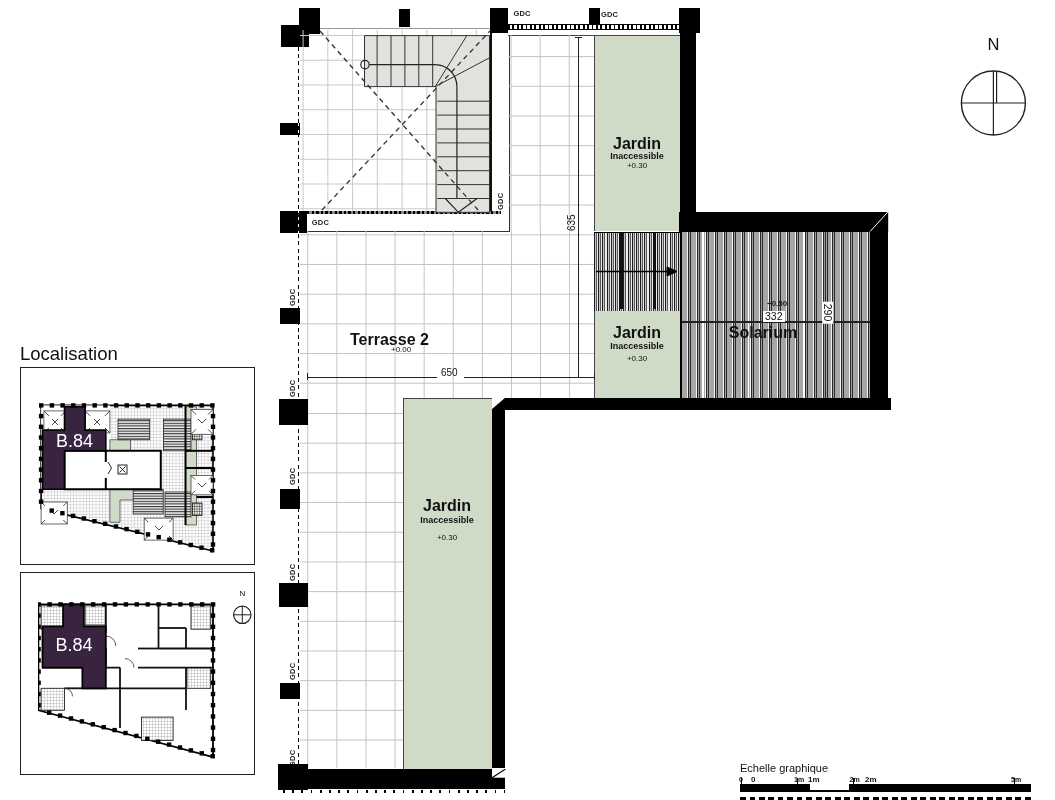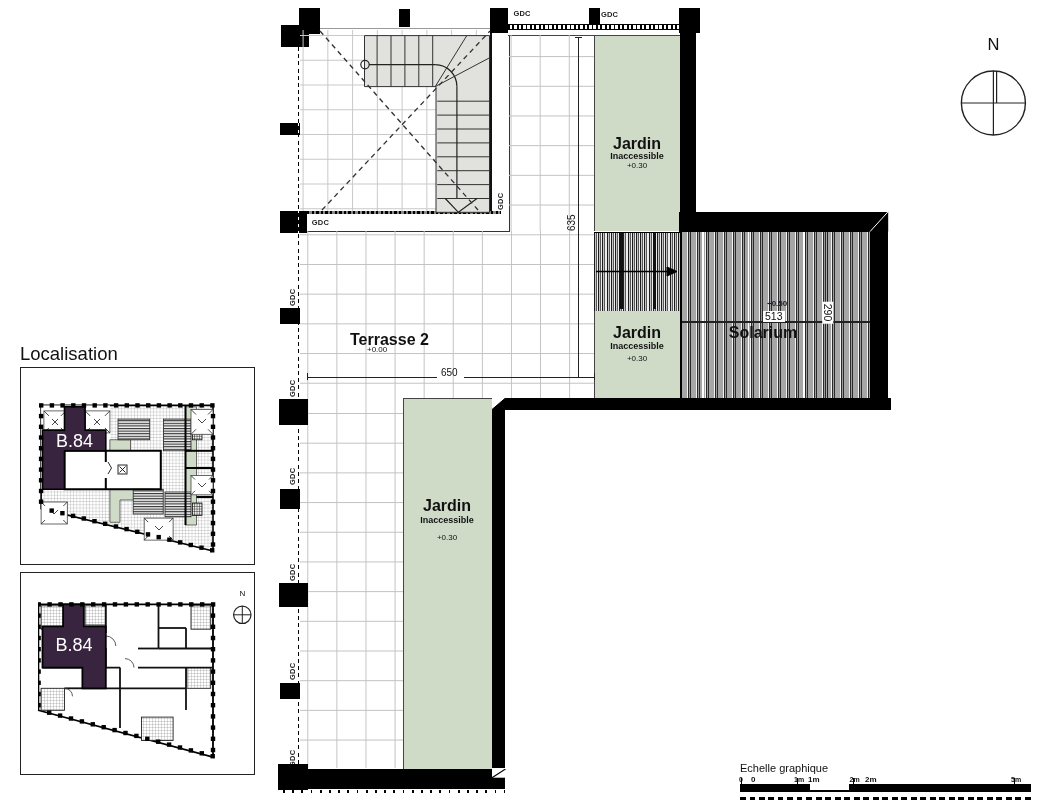--- a/index.html
+++ b/index.html
@@ -179,21 +179,21 @@
 <div class="abs" style="left:702px;top:231.6px;width:1.6px;height:166.1px;background:#fff;"></div>
 <div class="abs" style="left:748px;top:231.6px;width:1.4px;height:166.1px;background:#fff;"></div>
 <div class="abs" style="left:803px;top:231.6px;width:1.8px;height:166.1px;background:#fff;"></div>
 
 <div class="abs" style="left:826.5px;top:231.6px;width:1px;height:166.1px;background:#222;"></div>
 
 <div class="abs" style="left:682.2px;top:321px;width:188.1px;height:1.5px;background:#222;"></div>
 
 <div class="lbl" style="left:767px;top:298.5px;font-size:8px;color:#1a2030;font-weight:bold;">+0.50</div>
 
-<div class="lbl" style="left:763px;top:311px;font-size:10.5px;background:#fff;line-height:11px;padding:0 2px;">513</div>
+<div class="lbl" style="left:763px;top:311px;font-size:10.5px;background:#fff;line-height:11px;padding:0 2px;">332</div>
 
 <div class="lbl" style="left:817px;top:307px;font-size:10.5px;background:#fff;line-height:11px;padding:0 2px;transform:rotate(90deg);transform-origin:center center;">290</div>
 
 <div class="lbl b" style="left:688px;top:324px;width:150px;text-align:center;font-size:16px;">Solarium</div>
 
 <div class="wall" style="left:491.5px;top:397.7px;width:399.3px;height:11.9px;"></div>
 
 <svg class="abs" style="left:491.5px;top:397.7px;" width="14" height="12" viewBox="0 0 14 12">
       <polygon points="0,0 13.5,0 0,11.5" fill="#fff"></polygon>
       <line x1="0" y1="11.5" x2="13.5" y2="0" stroke="#000" stroke-width="1"></line>
@@ -206,21 +206,21 @@
 <div class="lbl b" style="left:403px;top:496.5px;width:88px;text-align:center;font-size:16px;">Jardin</div>
 <div class="lbl b" style="left:403px;top:515px;width:88px;text-align:center;font-size:9px;">Inaccessible</div>
 <div class="lbl" style="left:403px;top:532.5px;width:88px;text-align:center;font-size:8px;">+0.30</div>
 
 <svg class="abs" style="left:491.5px;top:768.8px;z-index:5;" width="14" height="10" viewBox="0 0 14 10">
       <polygon points="0,0 13.5,0 13.5,8.7 0,8.7" fill="#fff"></polygon>
       <line x1="0" y1="8.7" x2="13.5" y2="0" stroke="#000" stroke-width="1.1"></line>
     </svg>
 
 <div class="lbl b" style="left:350px;top:330.5px;font-size:16px;text-align:center;">Terrasse 2</div>
-<div class="lbl" style="left:367px;top:344.5px;font-size:8px;">+0.00</div>
+<div class="lbl" style="left:367px;top:344.5px;font-size:8px;padding-left:24px;">+0.00</div>
 
 <div class="abs" style="left:307.3px;top:376.5px;width:130px;height:1px;background:#222;"></div>
 <div class="abs" style="left:464px;top:376.5px;width:130px;height:1px;background:#222;"></div>
 <div class="abs" style="left:307.3px;top:373px;width:1px;height:7px;background:#222;"></div>
 <div class="abs" style="left:593.5px;top:373px;width:1px;height:7px;background:#222;"></div>
 
 <div class="lbl" style="left:441px;top:367px;font-size:10px;">650</div>
 
 <div class="abs" style="left:578px;top:36.5px;width:1px;height:340px;background:#222;"></div>
 <div class="abs" style="left:575px;top:36.5px;width:7px;height:1px;background:#222;"></div>

